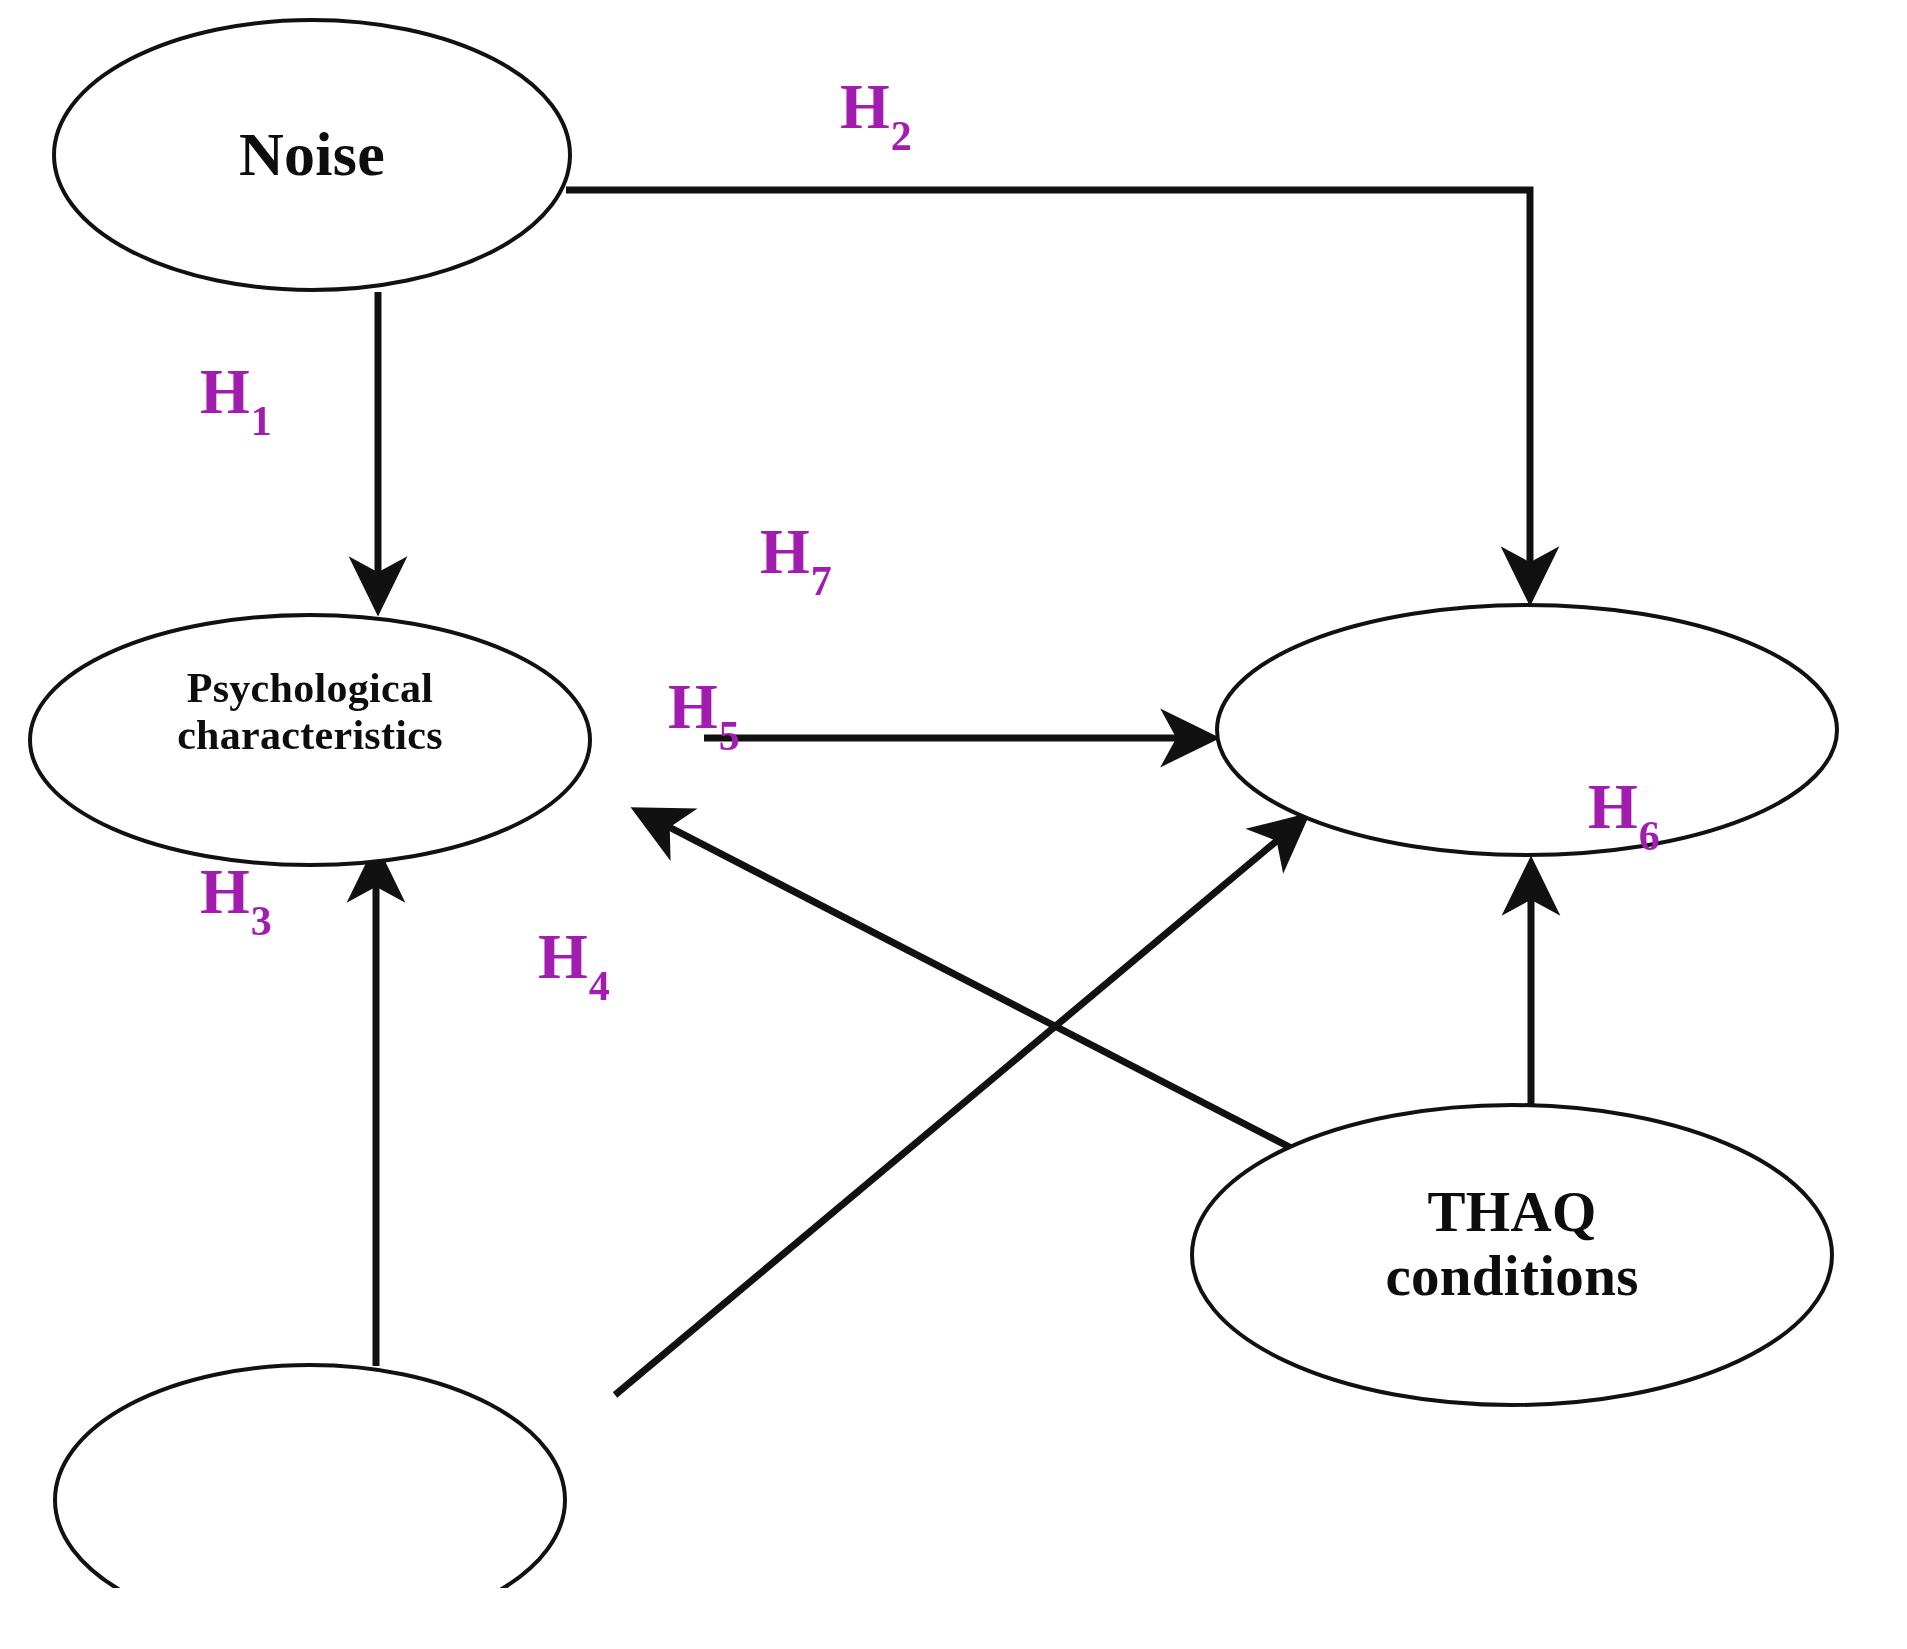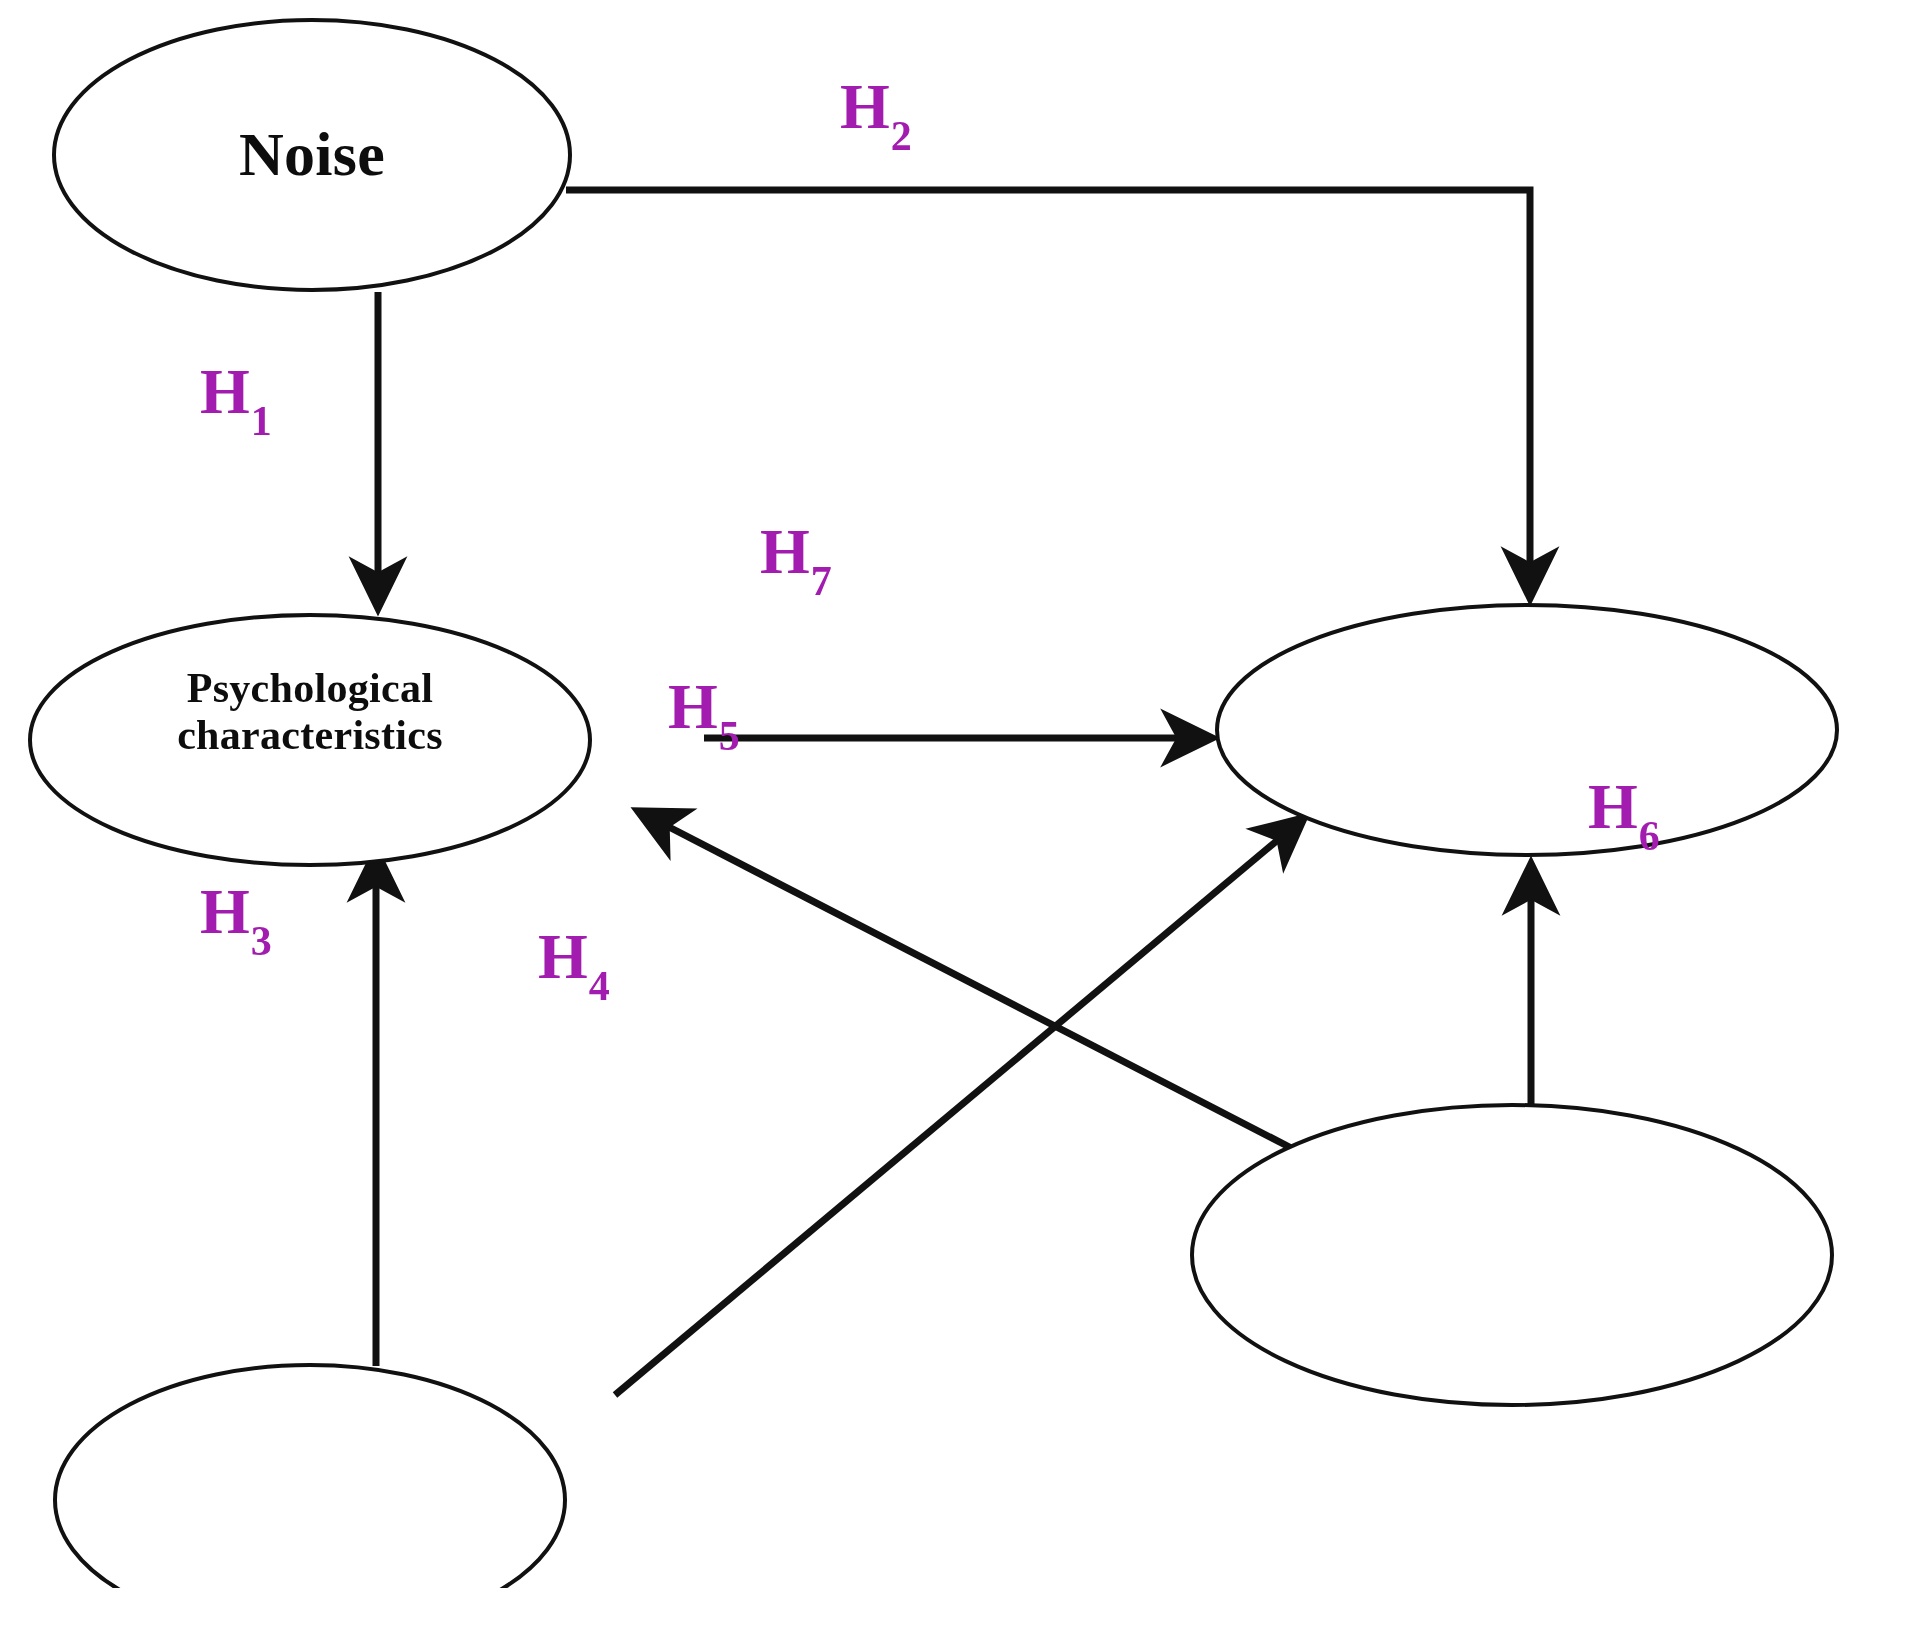--- a/index.html
+++ b/index.html
@@ -97,30 +97,32 @@
     <ellipse class="node-ellipse" cx="1512" cy="1255" rx="320" ry="150"></ellipse>
   </svg>
 
   <div class="node-label" style="left:52px; top:120px; width:520px; font-size:62px;">Noise</div>
 
   <div class="node-label" style="left:30px; top:665px; width:560px; font-size:42px;">Psychological
 characteristics</div>
 
 
 
+  <div class="node-label" style="left:1192px; top:1180px; width:640px; font-size:57px;">THAQ
+conditions</div>
 
   <div class="hyp-label" style="left:200px; top:360px;">
     <span>H</span><span class="sub">1</span>
   </div>
 
   <div class="hyp-label" style="left:840px; top:75px;">
     <span>H</span><span class="sub">2</span>
   </div>
 
-  <div class="hyp-label" style="left:200px; top:860px;margin-top:20px;">
+  <div class="hyp-label" style="left:200px; top:860px;">
     <span>H</span><span class="sub">3</span>
   </div>
 
   <div class="hyp-label" style="left:538px; top:925px;">
     <span>H</span><span class="sub">4</span>
   </div>
 
   <div class="hyp-label" style="left:668px; top:675px;">
     <span>H</span><span class="sub">5</span>
   </div>

